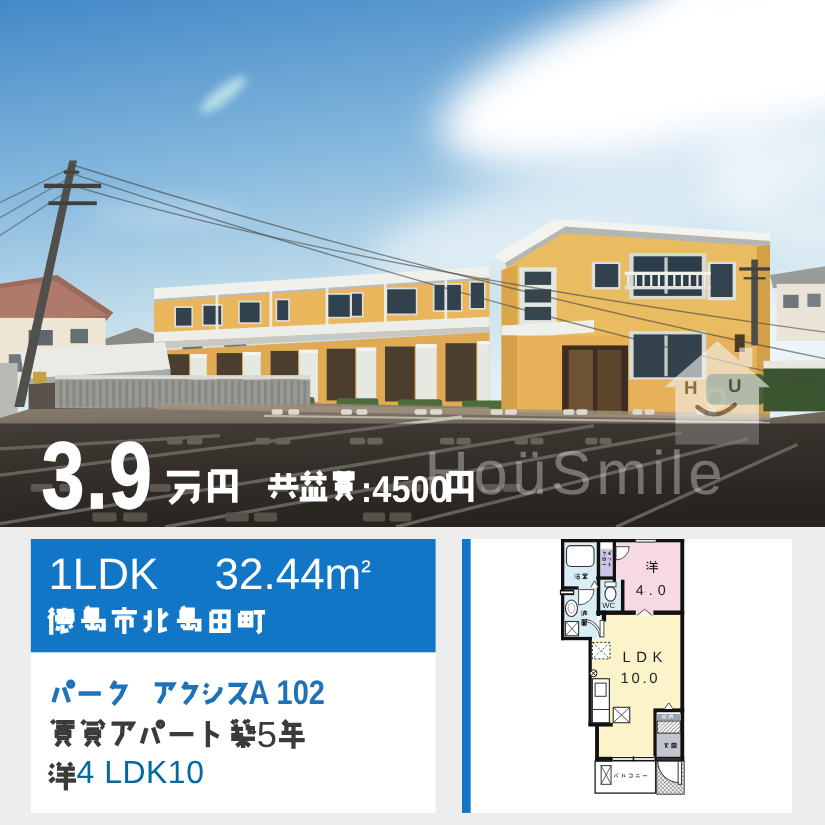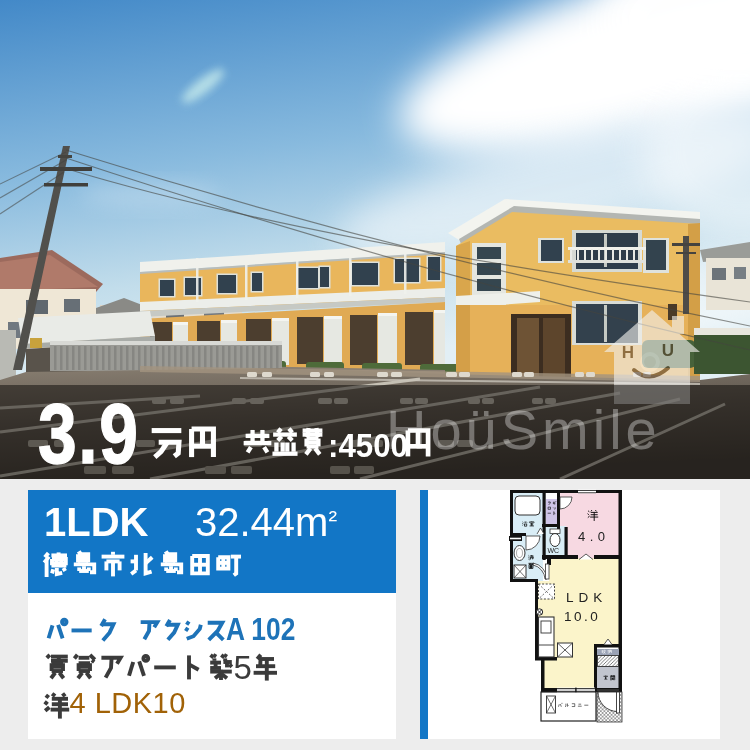--- a/index.html
+++ b/index.html
@@ -591,21 +591,21 @@
         <use href="#k76ca" transform="translate(27.5,0) scale(0.3300)" style="--sw:13"></use>
         <use href="#k8cbb" transform="translate(55.0,0) scale(0.3300)" style="--sw:13"></use>
       </svg></div>
     <div class="abs" style="left:328px;top:426px;font-size:34px;font-weight:bold;color:#fff;transform:scaleX(0.92);transform-origin:0 0">:4500</div>
     <div class="abs" style="left:400px;top:424px"><svg width="36" height="36" viewBox="0 0 36 36" style="color:#fff;">
         <use href="#k5186" transform="translate(0,0) scale(0.3600)" style="--sw:13"></use>
       </svg></div>
   </div>
 <div class="abs" style="left:28px;top:490px;width:368px;height:249px;background:#fff">
     <div class="abs" style="left:0;top:0;width:368px;height:103px;background:#1276c6"></div>
-    <div class="abs" style="left:16px;top:10px;font-size:40px;font-weight:bold;color:#fff">1LDK</div>
+    <div class="abs" style="left:16px;top:10px;font-size:40px;font-weight:normal;color:#fff">1LDK</div>
     <div class="abs" style="left:167px;top:10px;font-size:40px;font-weight:normal;color:#fff">32.44m<span style="font-size:26px;vertical-align:8px">²</span></div>
     <div class="abs" style="left:12px;top:60px"><svg width="204" height="30" viewBox="0 0 204 30" style="color:#fff;">
         <use href="#k5fb3" transform="translate(0,0) scale(0.3000)" style="--sw:13"></use>
         <use href="#k5cf6" transform="translate(29,0) scale(0.3000)" style="--sw:13"></use>
         <use href="#k5e02" transform="translate(58,0) scale(0.3000)" style="--sw:13"></use>
         <use href="#k5317" transform="translate(87,0) scale(0.3000)" style="--sw:13"></use>
         <use href="#k5cf6" transform="translate(116,0) scale(0.3000)" style="--sw:13"></use>
         <use href="#k7530" transform="translate(145,0) scale(0.3000)" style="--sw:13"></use>
         <use href="#k753a" transform="translate(174,0) scale(0.3000)" style="--sw:13"></use>
       </svg></div>
@@ -632,21 +632,21 @@
     <div class="abs" style="left:178px;top:163px"><svg width="30" height="30" viewBox="0 0 30 30" style="color:#3b3b3b;">
         <use href="#k7bc9" transform="translate(0,0) scale(0.3000)" style="--sw:13"></use>
       </svg></div>
     <div class="abs" style="left:205.5px;top:159px;font-size:33px;color:#3b3b3b">5</div>
     <div class="abs" style="left:222px;top:163px"><svg width="30" height="30" viewBox="0 0 30 30" style="color:#3b3b3b;">
         <use href="#k5e74" transform="translate(0,0) scale(0.3000)" style="--sw:13"></use>
       </svg></div>
     <div class="abs" style="left:13px;top:201px"><svg width="30" height="30" viewBox="0 0 30 30" style="color:#3b3b3b;">
         <use href="#k6d0b" transform="translate(0,0) scale(0.3000)" style="--sw:13"></use>
       </svg></div>
-    <div class="abs" style="left:41.5px;top:196.8px;font-size:29px;color:#a16207;letter-spacing:0.5px">4 LDK10</div>
+    <div class="abs" style="left:41.5px;top:196.8px;font-size:29px;color:#0369a1;letter-spacing:0.5px">4 LDK10</div>
   </div>
 <div class="abs" style="left:420px;top:490px;width:8px;height:249px;background:#1276c6"></div>
 <div class="abs" style="left:428px;top:490px;width:292px;height:249px;background:#fff"></div>
 <svg width="140" height="247" viewBox="0 0 140 247" style="position:absolute;left:500;top:488">
     <defs>
       <pattern id="hatch" width="3.6" height="3.6" patternUnits="userSpaceOnUse">
         <path d="M0,3.6 L3.6,0 M-0.9,0.9 L0.9,-0.9 M2.7,4.5 L4.5,2.7" stroke="#555" stroke-width="0.55" fill="none"></path>
         <path d="M0,0 L3.6,3.6 M-0.9,2.7 L0.9,4.5 M2.7,-0.9 L4.5,0.9" stroke="#555" stroke-width="0.55" fill="none"></path>
       </pattern>
       <pattern id="dhatch" width="3.5" height="3.5" patternUnits="userSpaceOnUse">

